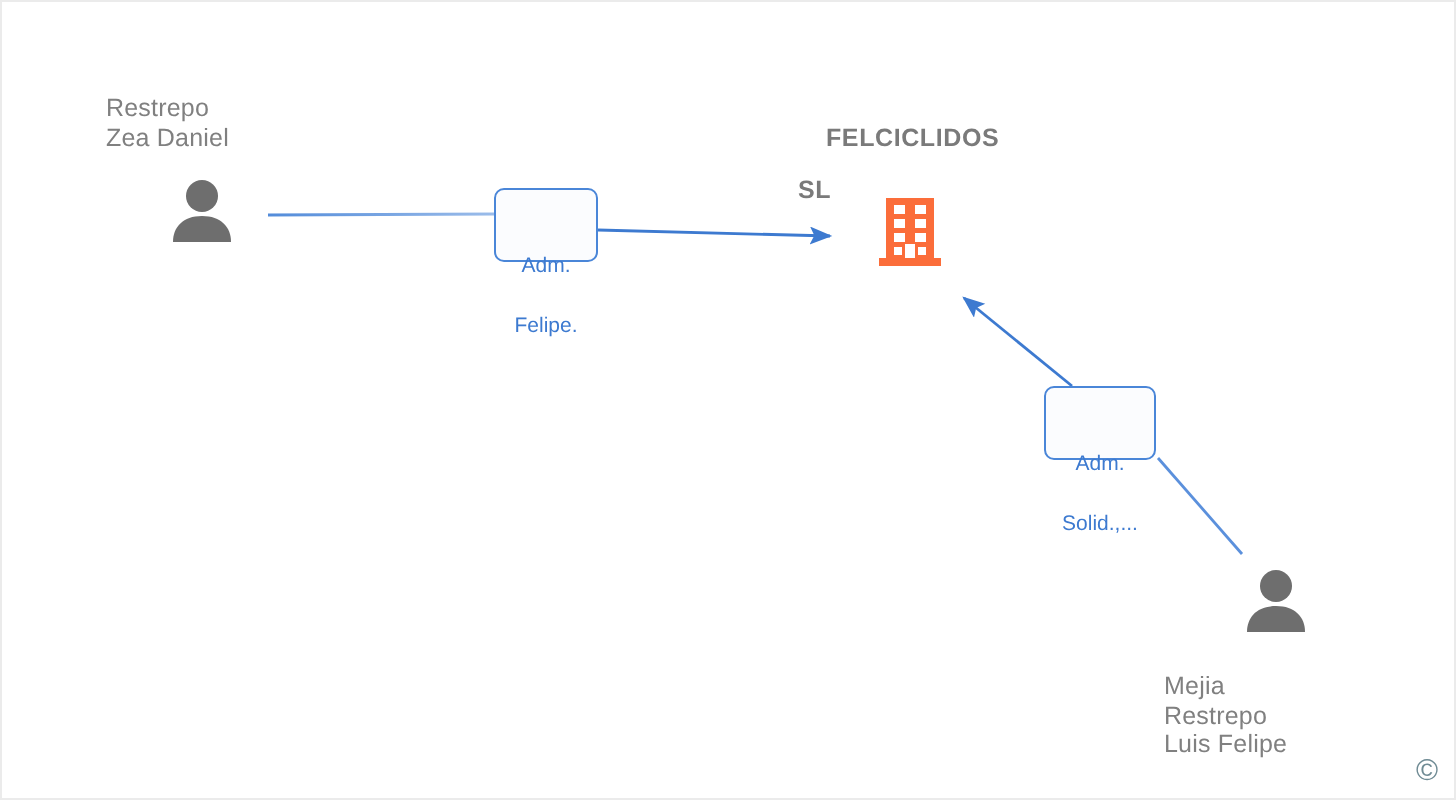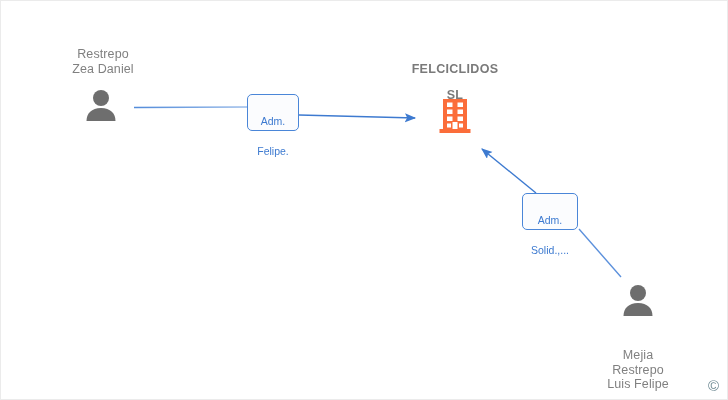--- a/index.html
+++ b/index.html
@@ -27,21 +27,21 @@
     height: 400px;
     pointer-events: none;
   }
 
   
   .node {
     position: absolute;
   }
   .person-label, .company-label {
     position: absolute;
-    text-align: center;
+    text-align: left;
     color: #808080;
     font-size: 12.5px;
     line-height: 14.5px;
     white-space: pre-line;
     letter-spacing: 0.1px;
   }
   .company-label {
     color: #7a7a7a;
     font-weight: bold;
     letter-spacing: 0.3px;
@@ -62,21 +62,21 @@
   
   .rel-box {
     position: absolute;
     border: 1px solid #4a86d8;
     border-radius: 5px;
     background: #fbfcfe;
     color: #3d7ad0;
     font-size: 10.5px;
     line-height: 15px;
     text-align: center;
-    padding: 4px 6px 5px 6px;
+    padding: 16px 6px 5px 6px;
     box-sizing: border-box;
     white-space: pre-line;
   }
   .rel-box .l1 { display: block; }
   .rel-box .l2 { display: block; }
 
   
   .watermark {
     position: absolute;
     right: 8px;
@@ -136,21 +136,21 @@
       <path d="M17,19 C7.5,19 2.5,24.5 2.5,32 L31.5,32 C31.5,24.5 26.5,19 17,19 Z" fill="#6e6e6e"></path>
     </svg>
   </div>
 
   <div class="rel-box" style="left:246px; top:93px; width:52px; height:37px;">
     <span class="l1">Adm.</span>
     <span class="l2">Felipe.</span>
   </div>
 
   <div class="node" style="left:0; top:0;">
-    <div class="company-label" style="left:398px; top:61px; width:112px;">FELCICLIDOS</div>
+    <div class="company-label" style="left:412px; top:61px; width:112px;">FELCICLIDOS</div>
     <div class="company-label" style="left:398px; top:87px; width:112px;">SL</div>
     <svg class="building" style="left:437px; top:97px;" viewBox="0 0 34 36">
 
       <rect x="5" y="1" width="24" height="30" fill="#fb6d3a"></rect>
 
       <rect x="1.5" y="31" width="31" height="4" fill="#fb6d3a"></rect>
 
       <rect x="9" y="4.5" width="5.5" height="4.5" fill="#ffffff"></rect>
       <rect x="19.5" y="4.5" width="5.5" height="4.5" fill="#ffffff"></rect>
       <rect x="9" y="11.5" width="5.5" height="4.5" fill="#ffffff"></rect>
@@ -167,21 +167,21 @@
   <div class="rel-box" style="left:521px; top:192px; width:56px; height:37px;">
     <span class="l1">Adm.</span>
     <span class="l2">Solid.,...</span>
   </div>
 
   <div class="node" style="left:0; top:0;">
     <svg class="avatar" style="left:620px; top:283px;" viewBox="0 0 34 32">
       <circle cx="17" cy="9" r="8" fill="#6e6e6e"></circle>
       <path d="M17,19 C7.5,19 2.5,24.5 2.5,32 L31.5,32 C31.5,24.5 26.5,19 17,19 Z" fill="#6e6e6e"></path>
     </svg>
-    <div class="person-label" style="left:581px; top:347px; width:112px;">Mejia
+    <div class="person-label" style="left:581px; top:335px; width:112px;">Mejia
 Restrepo
 Luis Felipe</div>
   </div>
 
   <div class="watermark">
     <span class="wm-c">©</span>
   </div>
 
 </div>
 

